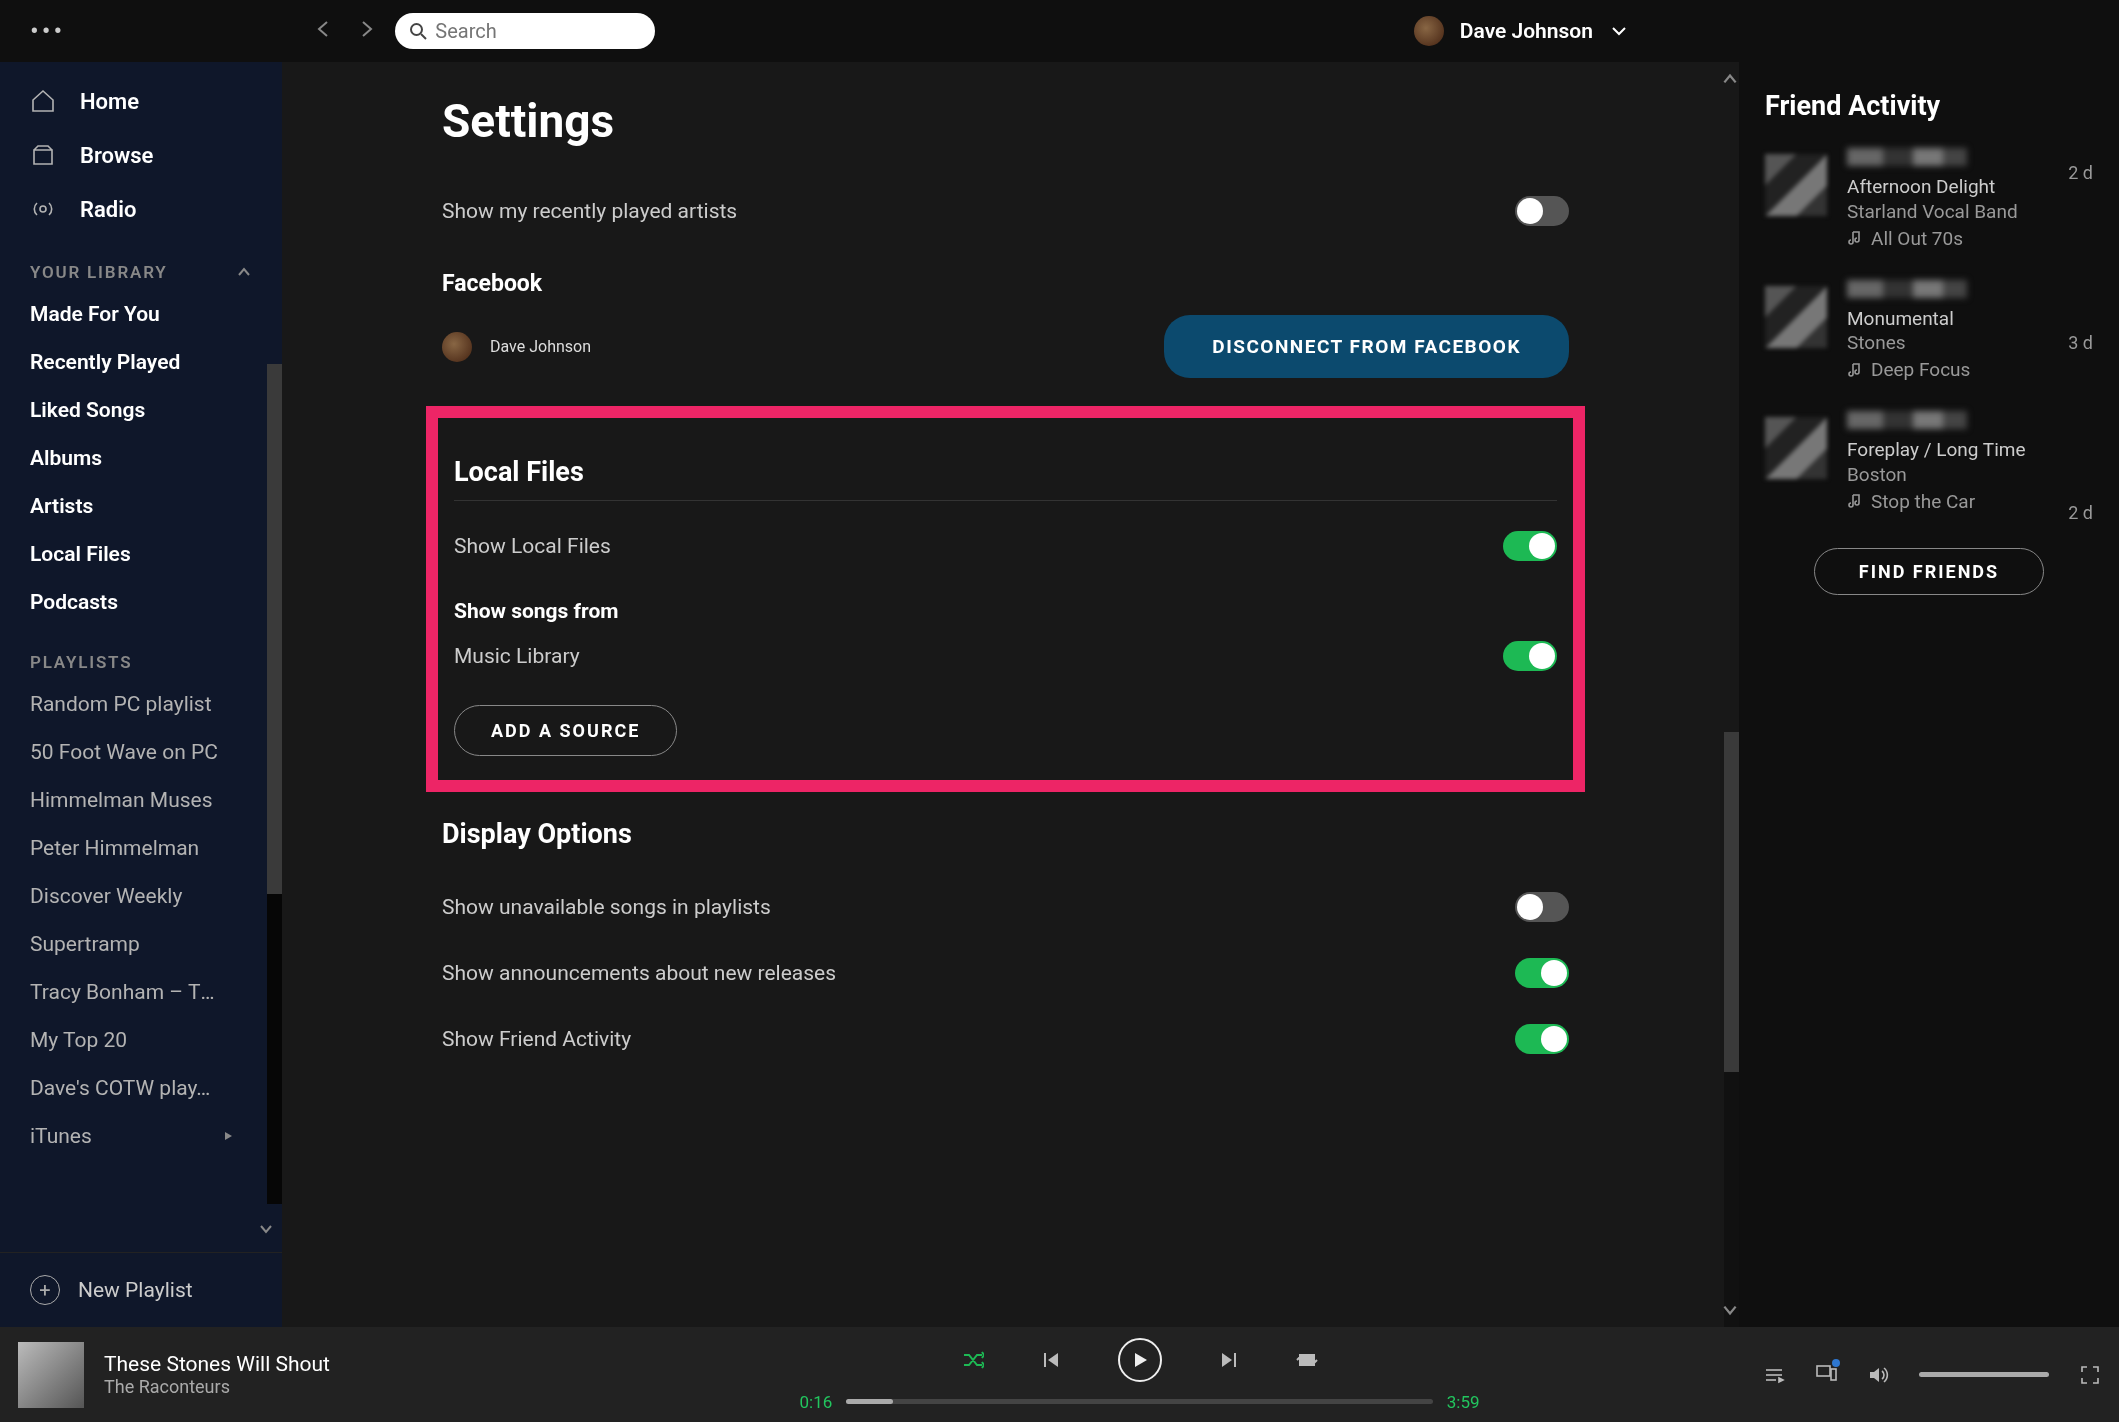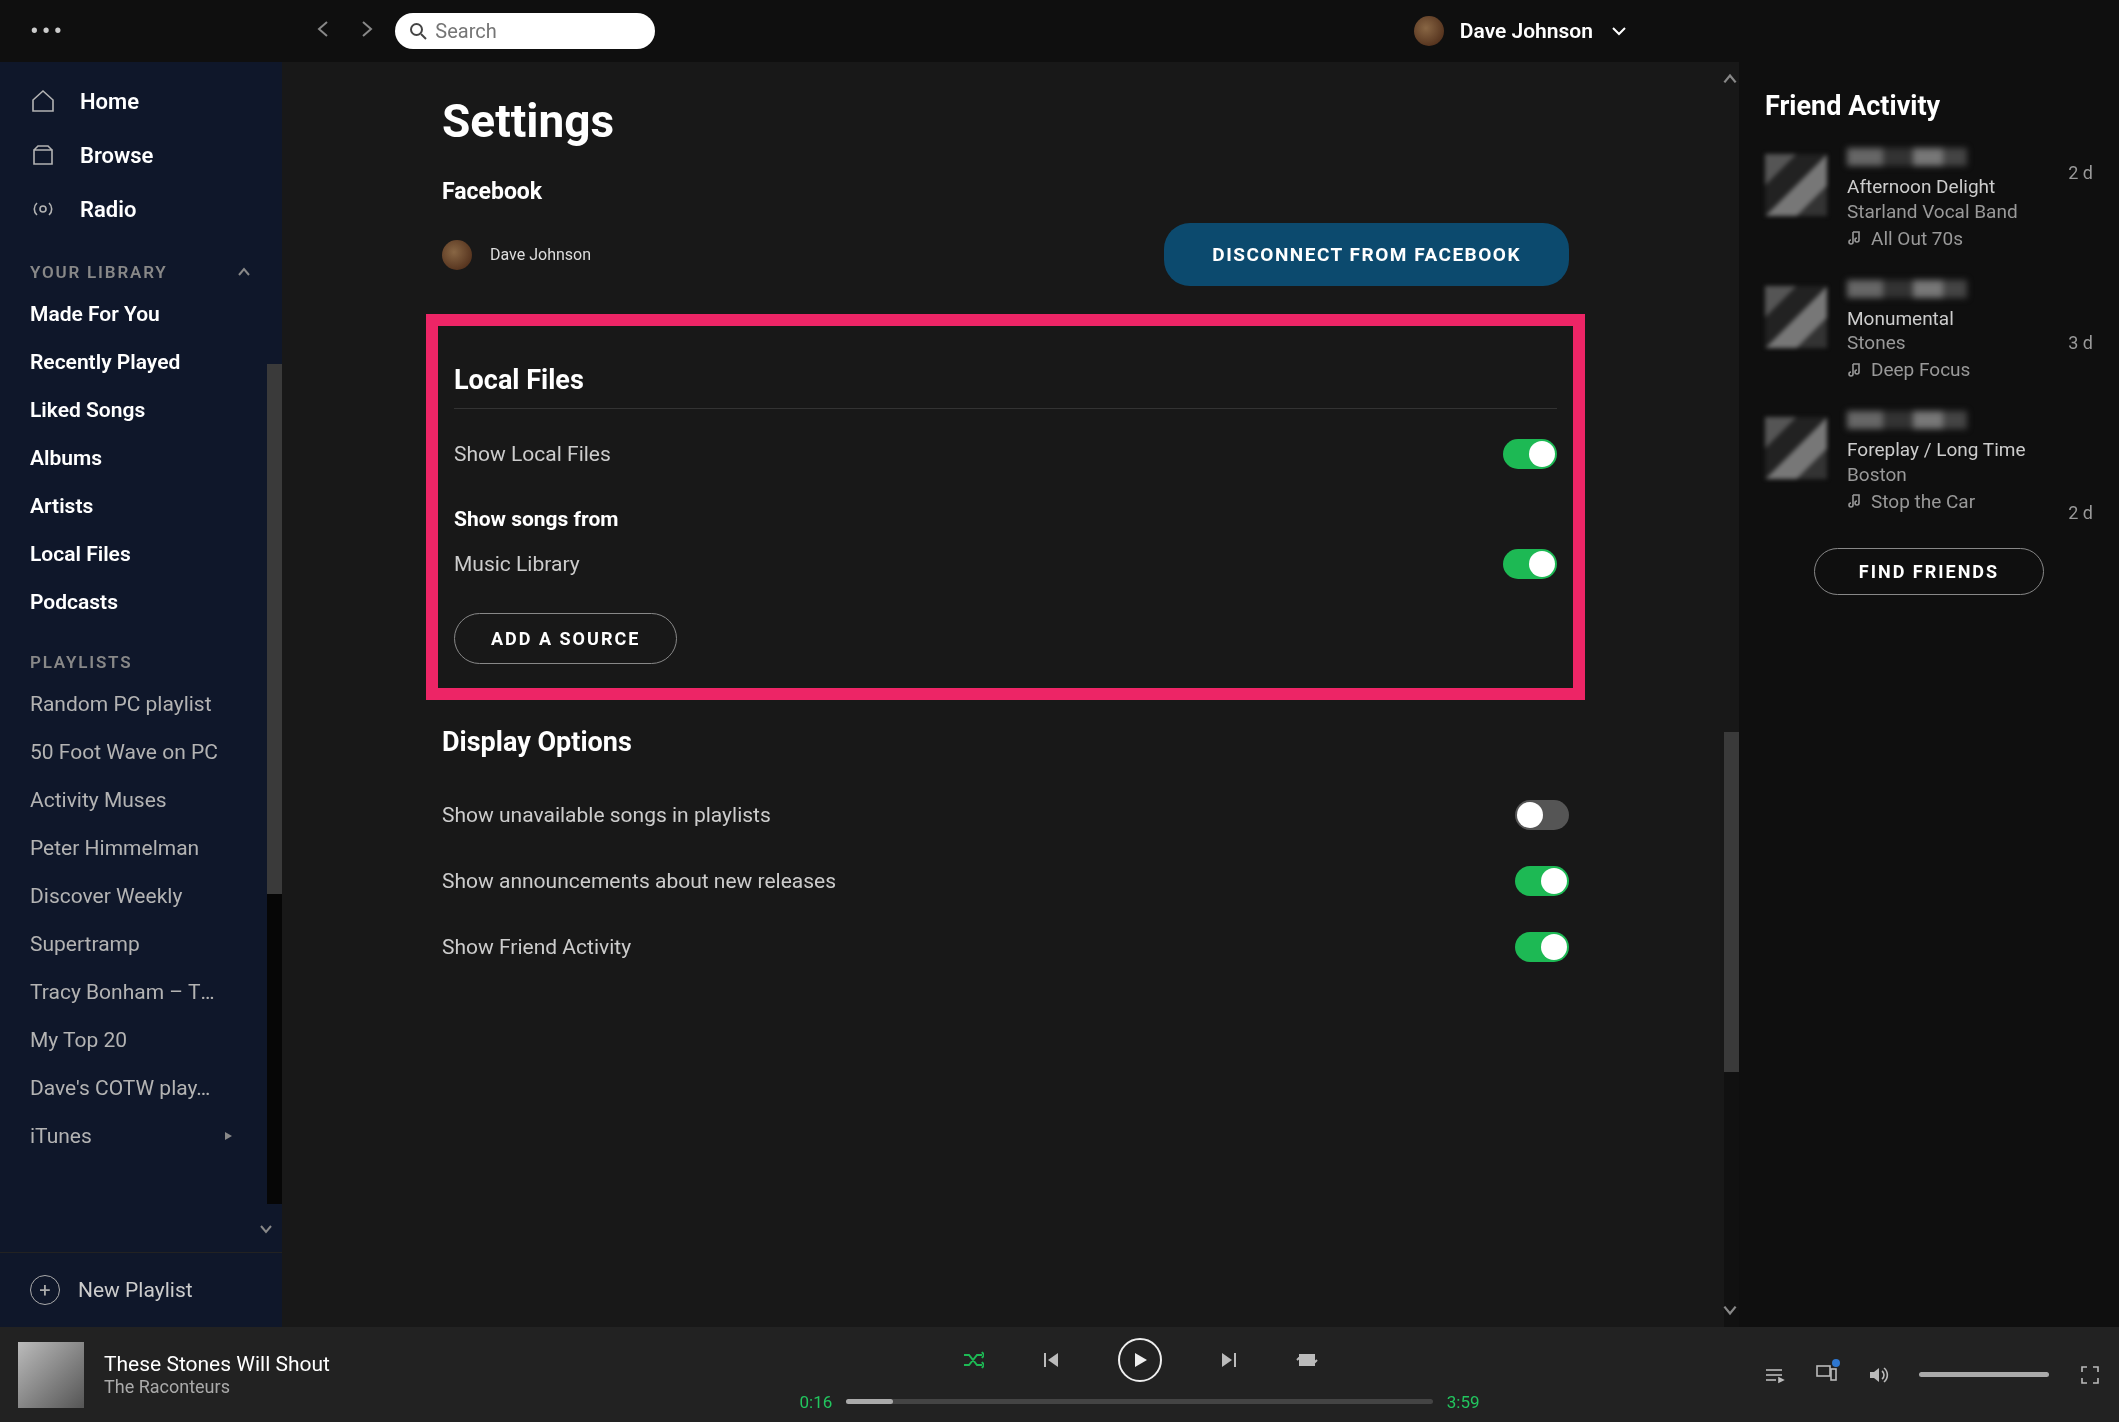--- a/index.html
+++ b/index.html
@@ -196,21 +196,21 @@
       <div class="libitem">Albums</div>
       <div class="libitem">Artists</div>
       <div class="libitem">Local Files</div>
       <div class="libitem">Podcasts</div>
 
       <div class="sechdr">
         <span>PLAYLISTS</span>
       </div>
       <div class="plitem">Random PC playlist</div>
       <div class="plitem">50 Foot Wave on PC</div>
-      <div class="plitem">Activity Muses</div>
+      <div class="plitem">Himmelman Muses</div>
       <div class="plitem">Peter Himmelman</div>
       <div class="plitem">Discover Weekly</div>
       <div class="plitem">Supertramp</div>
       <div class="plitem">Tracy Bonham – Th…</div>
       <div class="plitem">My Top 20</div>
       <div class="plitem">Dave's COTW play…</div>
       <div class="plitem itunes">
         <span>iTunes</span>
         <svg viewBox="0 0 12 12">
             <polygon points="3,2 10,6 3,10"></polygon>
@@ -228,20 +228,26 @@
       <div class="newpl">
         <div class="circ">+</div>
         <span>New Playlist</span>
       </div>
     </div>
 
     <div class="content">
       <div class="pgwrap">
         <div class="pgtitle">Settings</div>
 
+        <div class="settrow">
+          <div class="label">Show my recently played artists</div>
+          <div class="toggle">
+              <div class="knob"></div>
+            </div>
+        </div>
 
         <div class="sethdr">Facebook</div>
         <div class="fbrow">
           <div class="fbuser">
             <div class="avatar"></div>
             <div class="label" style="color:#ddd;">Dave Johnson</div>
           </div>
           <button class="fbbtn">DISCONNECT FROM FACEBOOK</button>
         </div>
 

